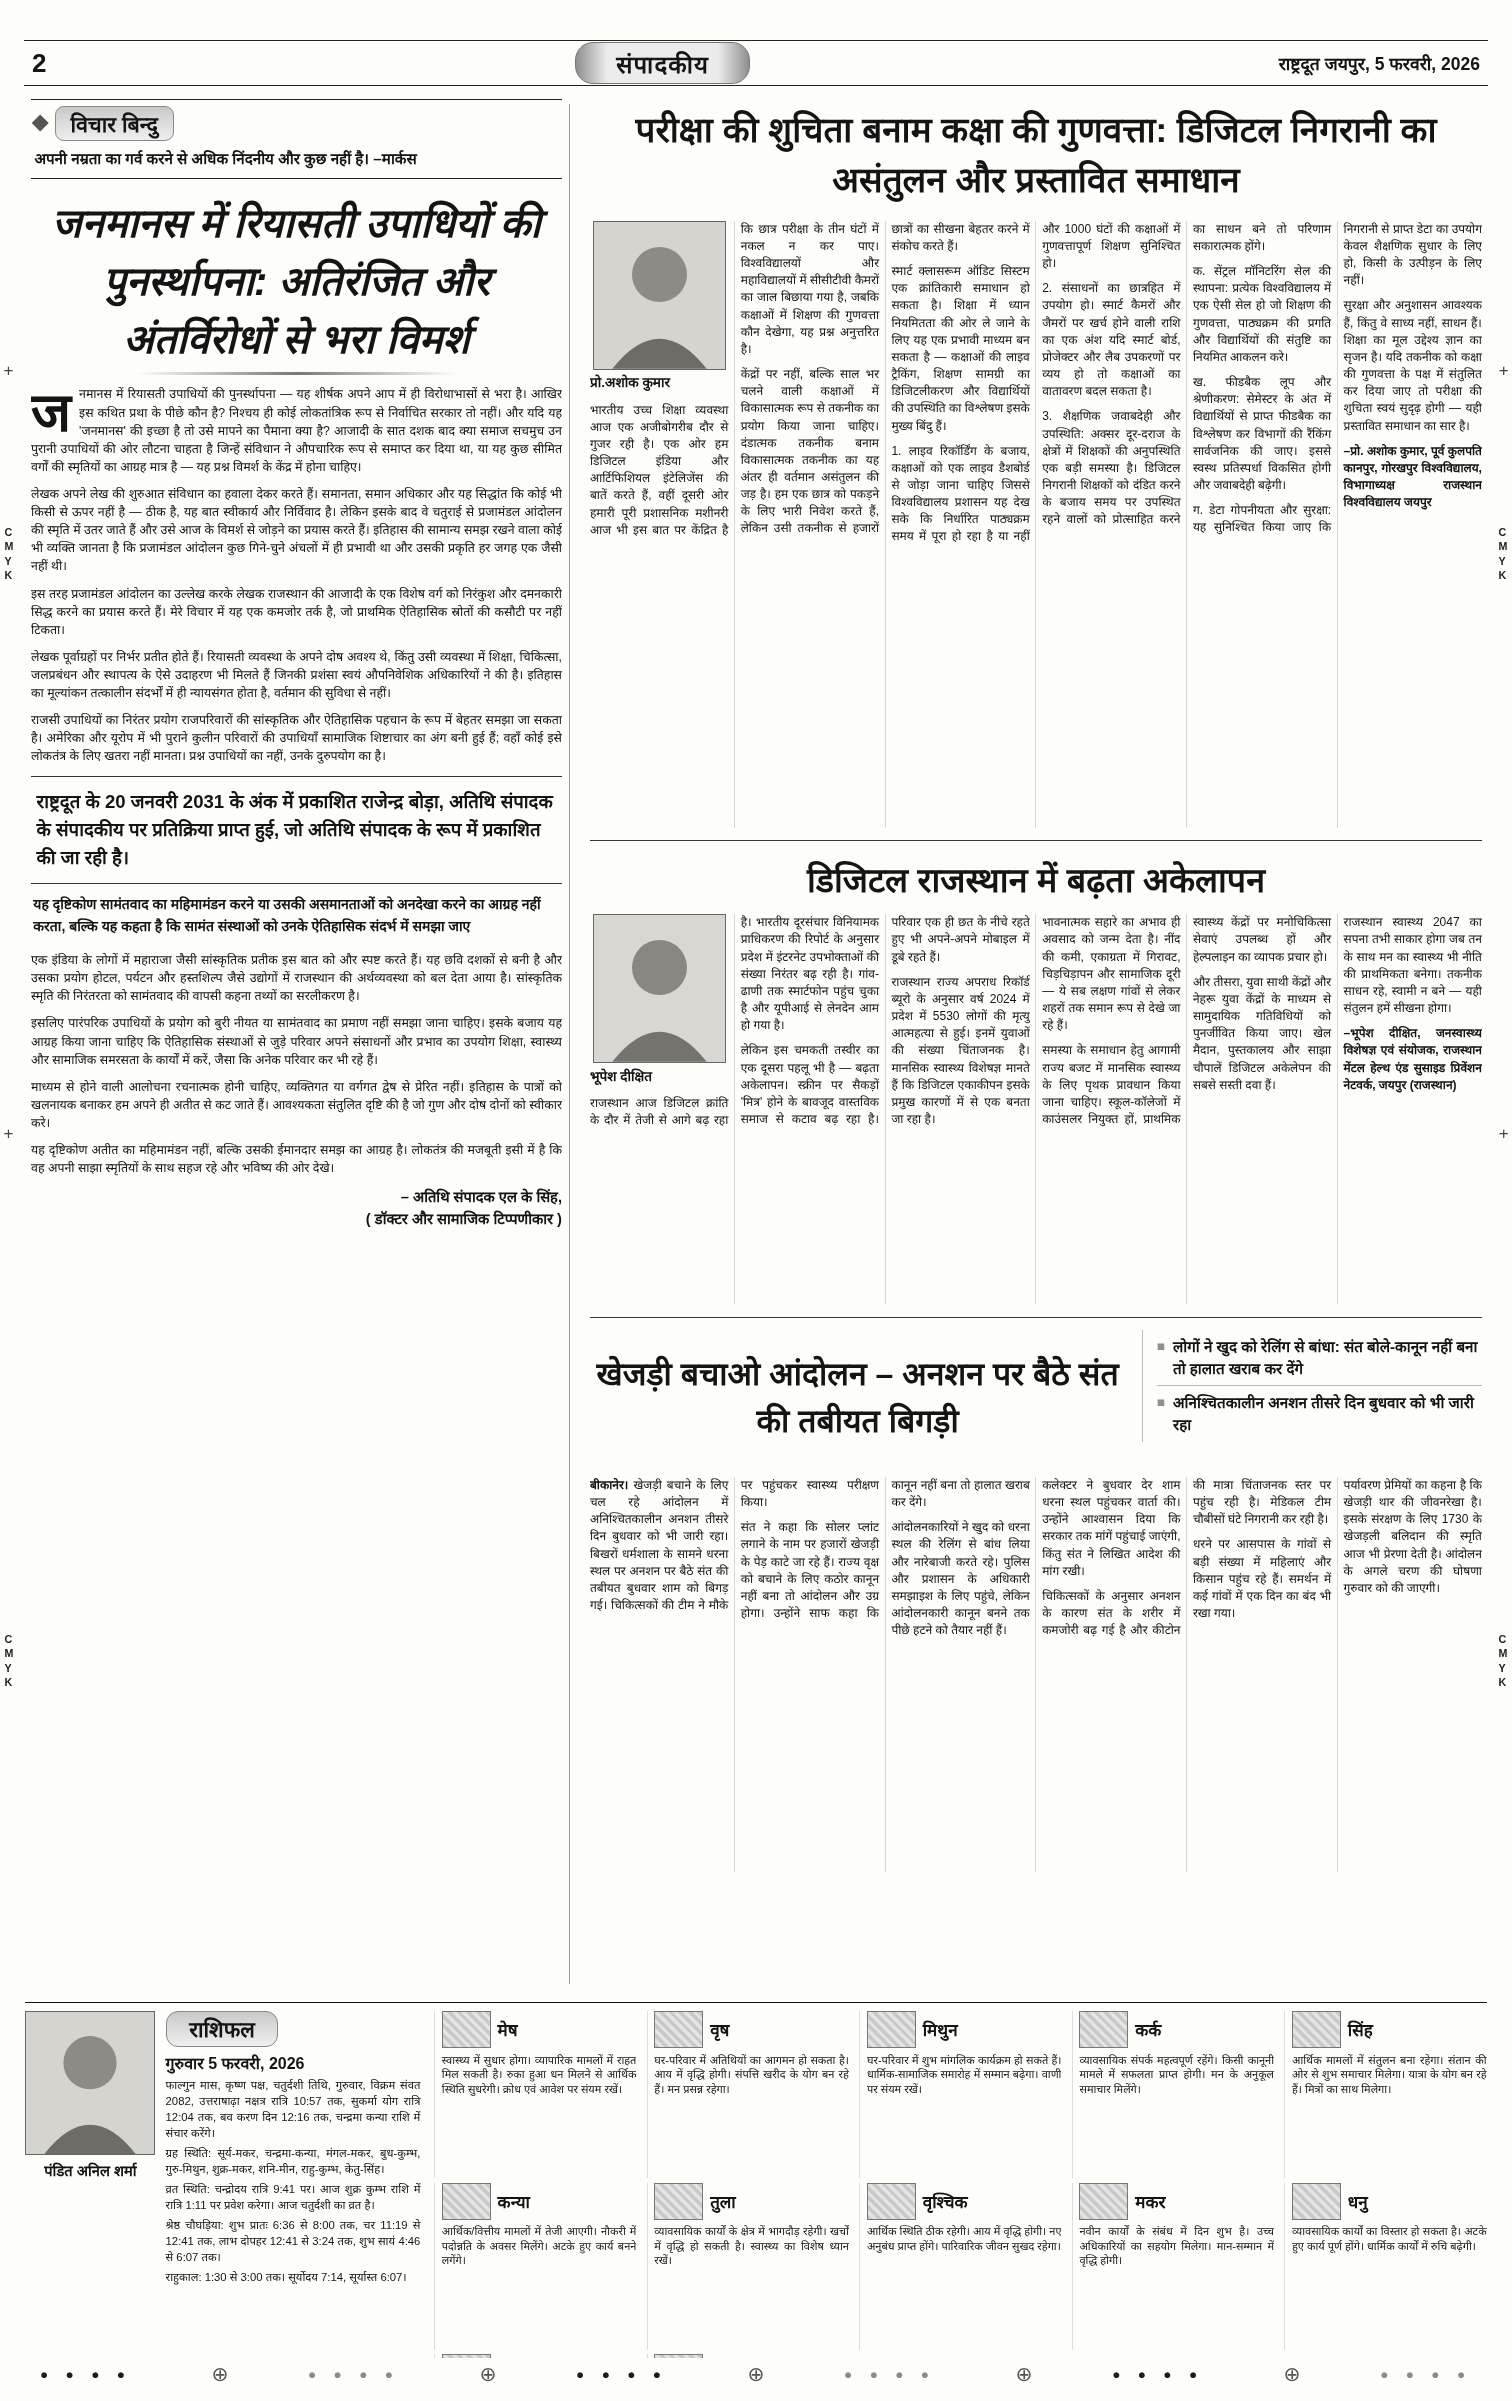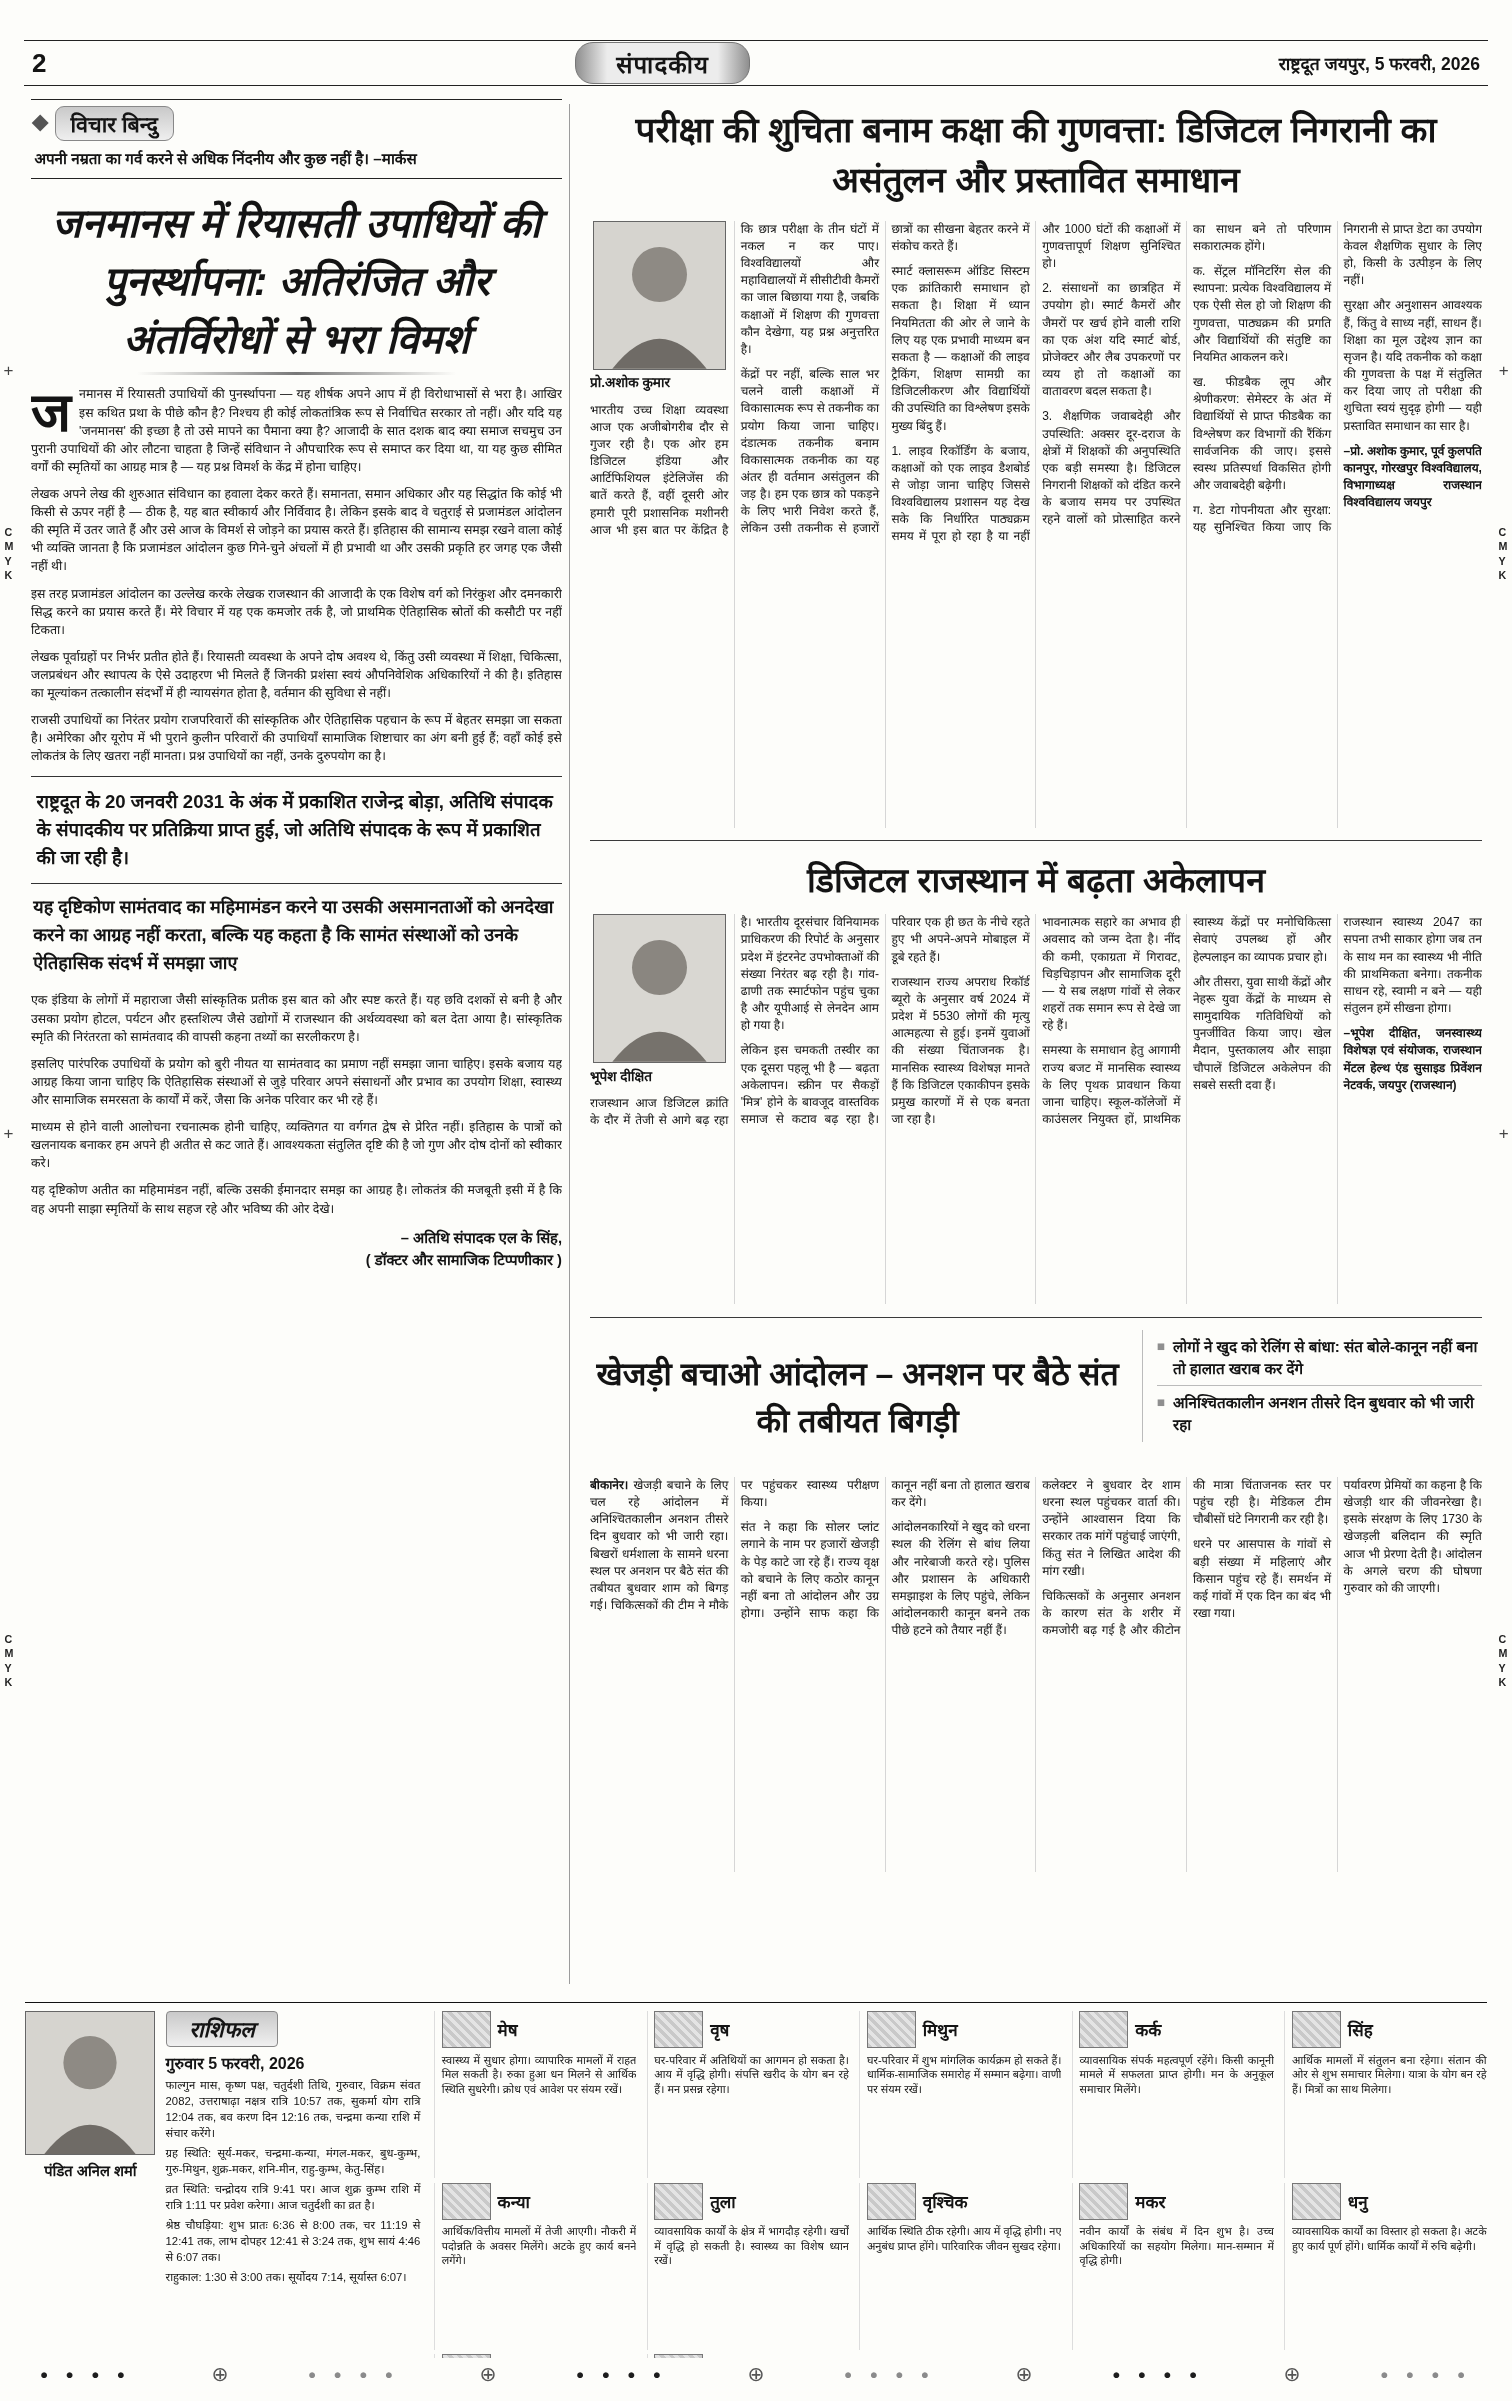--- a/index.html
+++ b/index.html
@@ -29,21 +29,21 @@
               padding:2.3px 14.7px;font-size:21.5px;font-weight:bold;}
   .vichar-quote{font-size:15.2px;font-weight:bold;line-height:1.4;}
 
   
   .head-left{font-size:40px;font-weight:bold;line-height:1.45;text-align:center;margin:14.7px 0 4.5px;font-style:italic;}
   .flourish{height:2.8px;width:60%;margin:0 auto 10.2px;background:linear-gradient(90deg,transparent,#777,transparent);}
   .left-body p{font-size:12.4px;line-height:1.46;text-align:justify;margin:0 0 9px;}
   .dropcap{float:left;font-size:54px;line-height:.85;font-weight:bold;padding:4.5px 8px 0 0;}
   .pullquote{border-top:1.7px solid #333;border-bottom:1.7px solid #333;padding:11.3px 5.6px;margin:10.2px 0;
              font-size:18.6px;font-weight:bold;line-height:1.5;}
-  .highlight{font-size:18px;font-weight:bold;line-height:1.55;margin:10.2px 2.3px 13.6px;}
+  .highlight{font-size:14px;font-weight:bold;line-height:1.55;margin:10.2px 2.3px 13.6px;}
   .sig-left{font-size:14.7px;font-weight:bold;text-align:right;line-height:1.5;margin-top:5.6px;}
 
   
   .head-main{font-size:35px;font-weight:bold;line-height:1.45;text-align:center;margin:5.6px 0 14.7px;}
   .head-digital{font-size:34px;font-weight:bold;text-align:center;margin:14.7px 0 12.4px;}
   .head-khejdi{font-size:32px;font-weight:bold;line-height:1.45;text-align:center;}
   .cols{column-gap:12.4px;column-rule:0.6px solid #d6d6d6;text-align:justify;font-size:12px;line-height:1.43;}
   .cols p{margin:0 0 8px;}
   .cols-exam{column-count:6;height:607px;}
   .cols-digital{column-count:6;height:390px;}
@@ -62,21 +62,21 @@
 
   
   .rashifal{position:absolute;left:25.4px;right:25.4px;top:2002px;height:347px;border-top:1.1px solid #111;
             padding-top:8px;display:flex;gap:13.6px;overflow:hidden;}
   .rinfo{flex:0 0 395px;display:flex;gap:10.2px;}
   .rinfo-photo-col{flex:0 0 130px;text-align:center;}
   .astro-photo{width:128px;border:0.6px solid #666;background:#d9d9d9;}
   .astro-name{font-size:14.7px;font-weight:bold;margin-top:3.4px;}
   .rinfo-text-col{flex:1;}
   .rashifal-tab{display:inline-block;background:linear-gradient(#c9c9c9,#f0f0f0);border:0.6px solid #888;
-            border-radius:4px;padding:2.3px 22.6px;font-size:21.5px;font-weight:bold;margin-bottom:5.6px;font-style:italic;}
+            border-radius:12px;padding:2.3px 22.6px;font-size:21.5px;font-weight:bold;margin-bottom:5.6px;}
   .rdate{font-size:16px;font-weight:bold;margin-bottom:4px;}
   .panchang p{font-size:11.3px;line-height:1.4;text-align:justify;margin:0 0 4.5px;}
   .signs{flex:1;display:grid;grid-template-columns:repeat(5,1fr);grid-template-rows:167px 167px;
          column-gap:10.2px;row-gap:4.5px;}
   .sign{overflow:hidden;border-left:0.6px solid #ddd;padding-left:6.8px;}
   .sign-head{display:flex;align-items:center;gap:6.8px;margin-bottom:4.5px;}
   .sign-img{width:47px;height:35px;border:0.6px solid #777;flex:0 0 auto;
             background:repeating-linear-gradient(45deg,#c9c9c9 0 3.4px,#e4e4e4 3.4px 6.8px);}
   .sign-name{font-size:17px;font-weight:bold;}
   .sign-text{font-size:11px;line-height:1.34;text-align:justify;}

